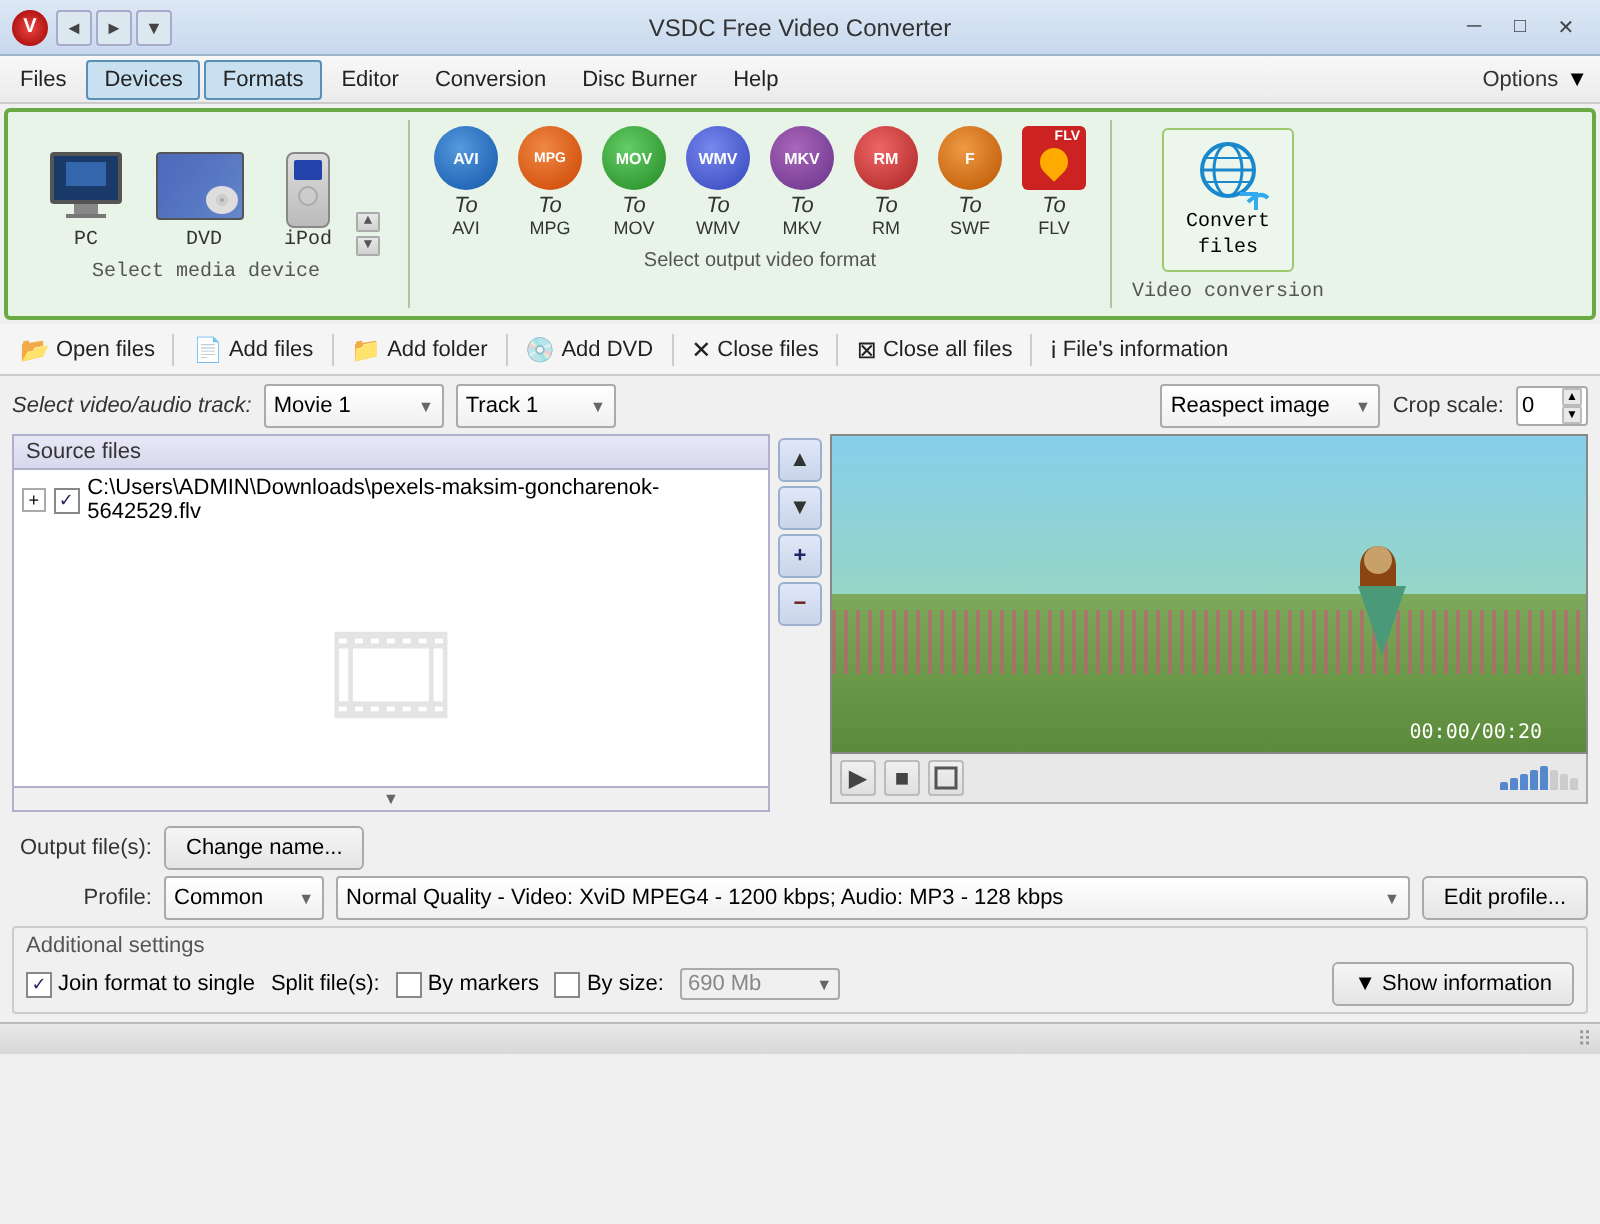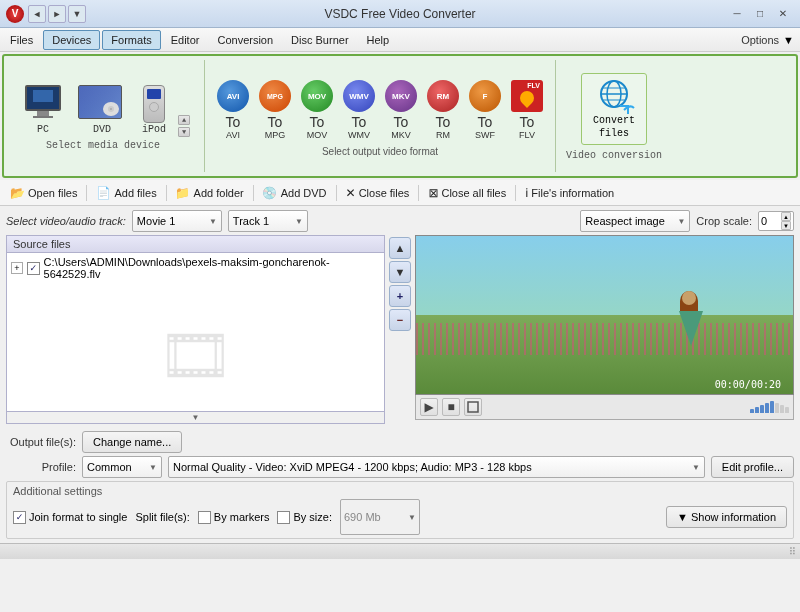--- a/index.html
+++ b/index.html
@@ -181,21 +181,21 @@
       justify-content: center;
       font-size: 7px;
       cursor: pointer;
       color: #555;
     }
 
     
     .format-section {
       display: flex;
       flex-direction: column;
-      padding: 17px 4px;
+      padding: 0 4px;
     }
     .format-buttons {
       display: flex;
       gap: 2px;
       padding: 4px 2px 2px;
       align-items: flex-end;
     }
     .format-btn {
       display: flex;
       flex-direction: column;
@@ -210,23 +210,24 @@
       height: 32px;
       border-radius: 50%;
       display: flex;
       align-items: center;
       justify-content: center;
       font-size: 9px;
       font-weight: bold;
       color: white;
     }
     .format-label {
-      font-size: 14px;
+      font-size: 11px;
       color: #333;
       margin-top: 2px;
+      font-style: italic;
     }
     .format-label2 {
       font-size: 9px;
       color: #333;
     }
 
     
     .convert-btn-large {
       display: flex;
       flex-direction: column;
@@ -418,21 +419,21 @@
       width: 100%;
       height: 160px;
       background: #222;
       position: relative;
       overflow: hidden;
       border: 1px solid #888;
     }
     .time-display {
       position: absolute;
       bottom: 4px;
-      right: 12px;
+      right: 22px;
       color: white;
       font-size: 10px;
       font-family: monospace;
     }
     .video-controls {
       display: flex;
       align-items: center;
       gap: 4px;
       padding: 3px 4px;
       background: #e8e8e8;
@@ -528,21 +529,21 @@
       border: 1px solid #888;
       background: white;
       display: flex;
       align-items: center;
       justify-content: center;
       font-size: 9px;
     }
     .checkbox.checked { color: #226; }
 
     .size-select {
-      height: 36px;
+      height: 16px;
       width: 60px;
       border: 1px solid #aaa;
       background: #f5f5f5;
       border-radius: 2px;
       padding: 0 3px;
       font-size: 11px;
       display: flex;
       align-items: center;
       justify-content: space-between;
     }

